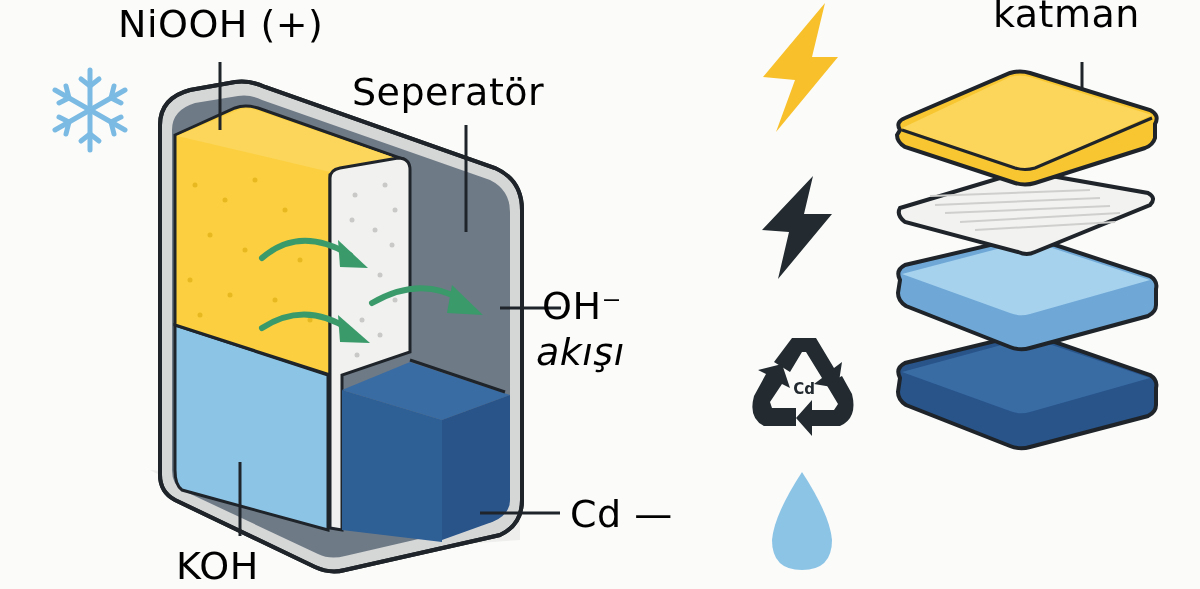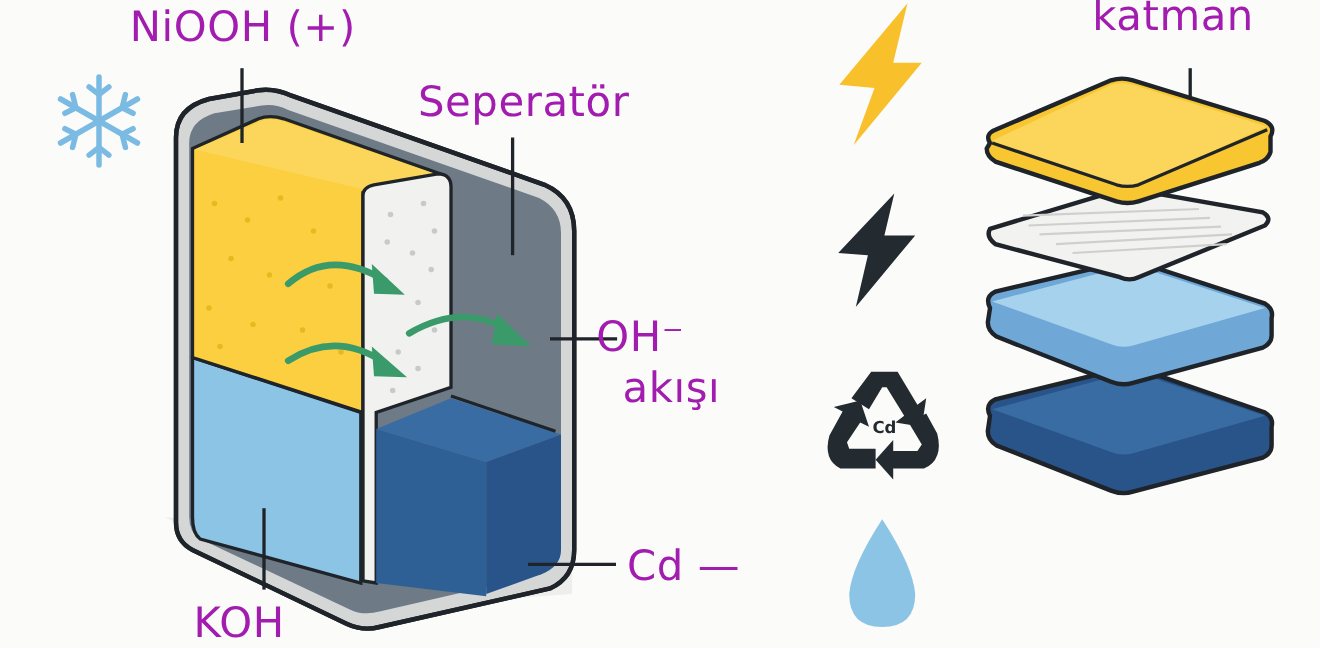--- a/index.html
+++ b/index.html
@@ -1,18 +1,18 @@
 <!DOCTYPE html>
 <html><head>
 <meta charset="utf-8">
 <style>
   html, body { margin: 0; padding: 0; }
   body { width: 1200px; height: 589px; background: #fbfbfa; overflow: hidden; position: relative; font-family: "DejaVu Sans", sans-serif; }
   svg#diagram { position: absolute; left: 0; top: 0; }
-  .lbl { position: absolute; color: #a21caf; font-family: "DejaVu Sans", sans-serif; white-space: nowrap; letter-spacing: 0.5px; }
+  .lbl { position: absolute; color: #000000; font-family: "DejaVu Sans", sans-serif; white-space: nowrap; letter-spacing: 0.5px; }
   .lbl-big { font-size: 38px; font-weight: normal; }
 </style>
 </head>
 <body>
 
 <svg id="diagram" width="1200" height="589" viewBox="0 0 1200 589">
 
   <g>
     <path d="M150 470 L310 555 L520 540 L520 500 Z" fill="#eeeeec"></path>
     <path d="M160 125 Q160 98 190 90 L235 82 Q250 80 265 87 L495 168 Q522 180 522 210 L522 500 Q522 525 500 535 L345 570 Q330 574 315 567 L175 500 Q160 492 160 475 Z" fill="#d5d6d6" stroke="#1e2429" stroke-width="4"></path>
@@ -131,18 +131,18 @@
 
     <g>
       <path d="M900 130 Q895 122 905 118 L1010 73 Q1020 70 1030 73 L1150 110 Q1160 115 1155 124 L1155 138 Q1153 145 1145 148 L1035 183 Q1025 186 1015 183 L905 147 Q897 142 897 135 Z" fill="#f7c630" stroke="#1e2429" stroke-width="4"></path>
       <path d="M902 128 L1010 77 Q1020 74 1030 77 L1152 115 L1035 168 Q1025 171 1015 168 Z" fill="#fcd65a"></path>
       <path d="M902 130 L1015 168 Q1025 171 1035 168 L1152 118" fill="none" stroke="#1e2429" stroke-width="3"></path>
     </g>
   </g>
 </svg>
 
 <div class="lbl lbl-big" style="left:118px; top:2px;">NiOOH (+)</div>
-<div class="lbl lbl-big" style="left:380px; top:70px;">Seperatör</div>
+<div class="lbl lbl-big" style="left:352px; top:70px;">Seperatör</div>
 <div class="lbl lbl-big" style="left:542px; top:284px;">OH⁻</div>
-<div class="lbl lbl-big" style="left:566px; top:330px;">akışı</div>
+<div class="lbl lbl-big" style="left:536px; top:330px;font-style:italic;">akışı</div>
 <div class="lbl lbl-big" style="left:570px; top:492px;text-align:right;">Cd —</div>
 <div class="lbl lbl-big" style="left:176px; top:544px;">KOH</div>
 <div class="lbl lbl-big" style="left:993px; top:-8px;">katman</div>
 
 </body></html>

